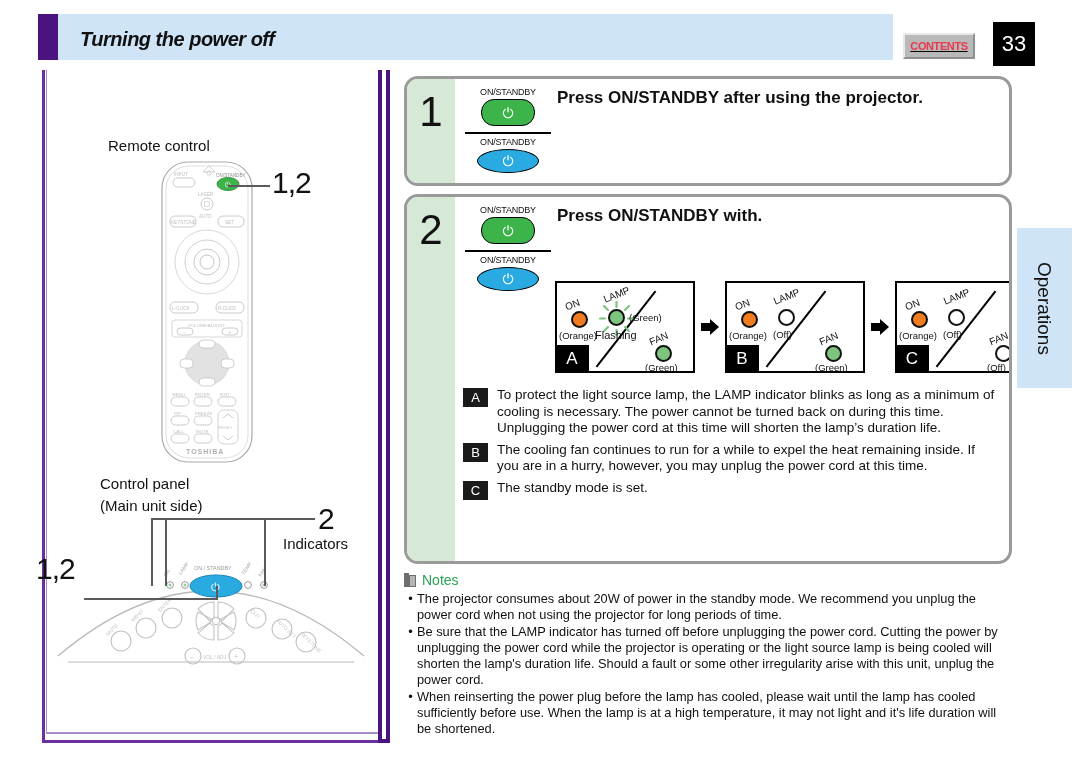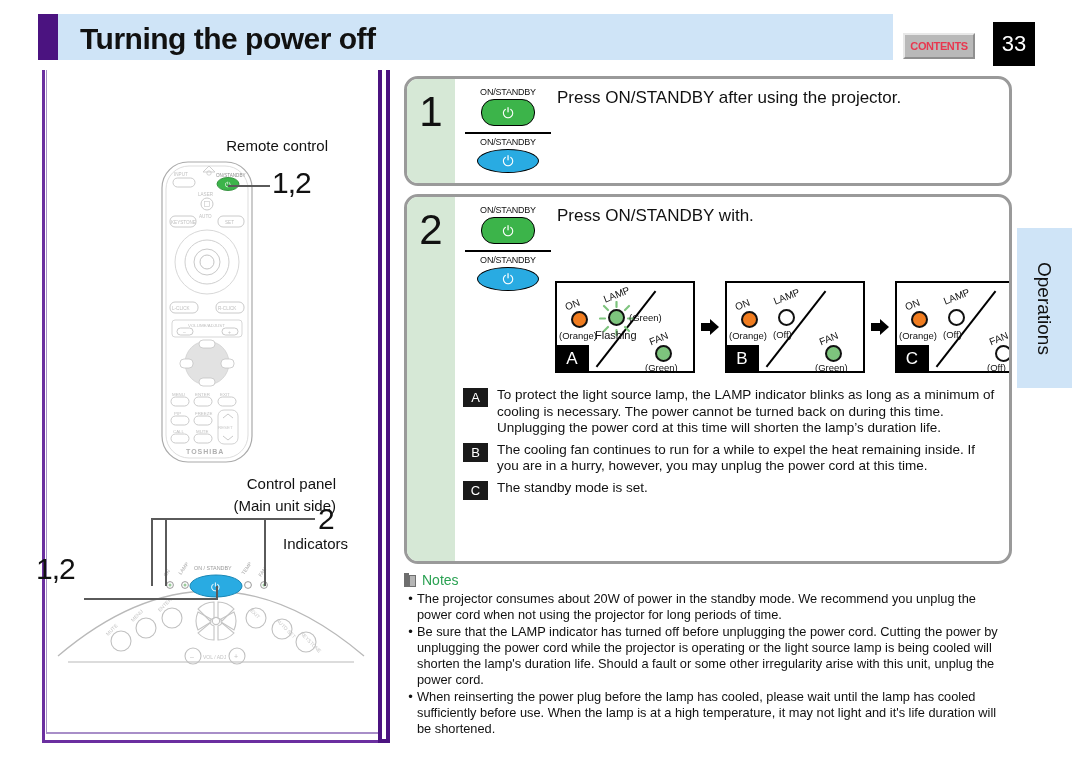--- a/index.html
+++ b/index.html
@@ -14,28 +14,29 @@
   .header-bar{
     position:absolute;left:38px;top:14px;width:855px;height:46px;
     background:#cfe4f7;
   }
   .header-accent{
     position:absolute;left:38px;top:14px;width:20px;height:46px;
     background:#4b1380;
   }
   .page-title{
     position:absolute;left:80px;top:20px;width:700px;height:38px;
-    font-size:30px;font-weight:bold;color:#111;letter-spacing:-0.5px;
-    line-height:38px;white-space:nowrap;
+    font-size:20px;font-weight:bold;color:#111;letter-spacing:-0.5px;
+    line-height:38px;white-space:nowrap;font-style:italic;
   }
   .contents-btn{
     position:absolute;left:903px;top:33px;width:72px;height:26px;
     background:#b9b9b9;border:2px solid #8f8f8f;
     border-top-color:#e8e8e8;border-left-color:#e8e8e8;
     box-sizing:border-box;
+    text-decoration:underline;
   }
   .contents-btn span{
     display:block;width:100%;height:100%;
     font-size:11px;font-weight:bold;color:#e8374f;
     text-align:center;line-height:22px;letter-spacing:-0.4px;
   }
   .page-num{
     position:absolute;left:993px;top:22px;width:42px;height:44px;
     background:#000;color:#fff;font-size:22px;
     text-align:center;line-height:44px;
@@ -59,21 +60,21 @@
   .lframe-bottom{position:absolute;left:42px;top:740px;width:340px;height:3px;background:#6b2fa0;}
   .lframe-inner-bottom{position:absolute;left:46px;top:732px;width:336px;height:2px;background:#a88ec8;}
   .lframe-inner-left{position:absolute;left:46px;top:70px;width:1px;height:664px;background:#a88ec8;}
 
   
   .divider-a{position:absolute;left:378px;top:70px;width:4px;height:673px;background:#4b1380;}
   .divider-b{position:absolute;left:386px;top:70px;width:4px;height:673px;background:#4b1380;}
   .divider-foot{position:absolute;left:378px;top:739px;width:12px;height:4px;background:#4b1380;}
 
   
-  .lbl{position:absolute;font-size:15px;color:#111;text-align:right;}
+  .lbl{position:absolute;font-size:15px;color:#111;text-align:left;}
   .remote-label{left:108px;top:137px;width:220px;}
   .cp-label{left:100px;top:475px;width:236px;}
   .cp-sublabel{left:100px;top:497px;width:236px;}
   .indicators-label{left:283px;top:535px;width:110px;text-align:left;}
   .bignum{position:absolute;font-size:30px;color:#111;font-weight:normal;letter-spacing:-1px;}
   .bignum-remote{left:272px;top:166px;}
   .bignum-cp2{left:318px;top:502px;}
   .bignum-cp12{left:36px;top:552px;}
 
   
@@ -103,21 +104,21 @@
   }
   .key-blue{
     width:60px;height:22px;margin:1px auto 0;border-radius:50%;
     background:#29abe2;border:1.5px solid #000;
     display:flex;align-items:center;justify-content:center;
   }
   .pwr{font-size:14px;color:#fff;line-height:1;}
   .keysep{height:2px;background:#000;margin:6px 2px 3px;}
 
   .step-text{position:absolute;left:150px;top:8px;right:10px;}
-  .step-head{font-size:17px;color:#111;line-height:21px;margin-bottom:1px;}
+  .step-head{font-size:17px;color:#111;line-height:21px;margin-bottom:1px;font-weight:bold;}
   .step-body{font-size:13.5px;color:#111;line-height:16.5px;}
 
   
   .diagrow{position:absolute;left:148px;top:0;display:flex;align-items:center;}
   .dgram{
     position:relative;width:140px;height:92px;
     border:2px solid #000;box-sizing:border-box;background:#fff;
   }
   .dgram .slash{
     position:absolute;width:2px;height:96px;background:#000;

